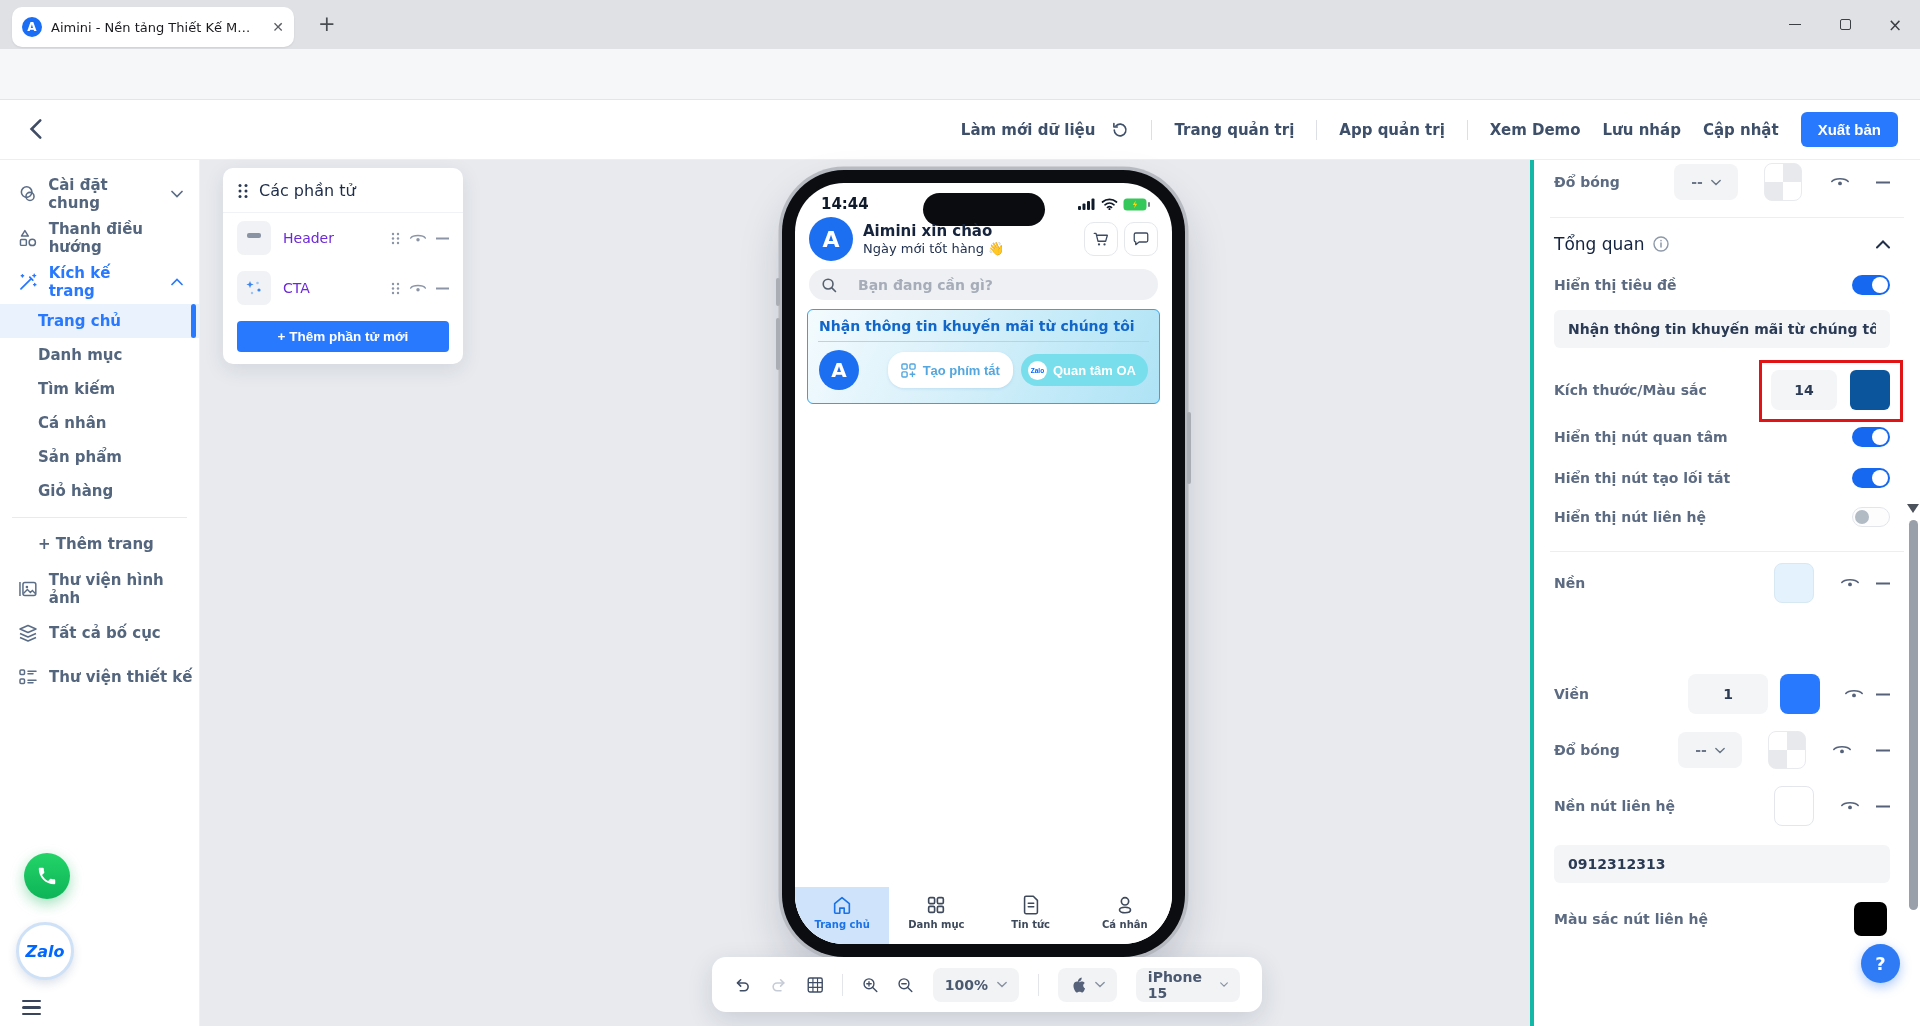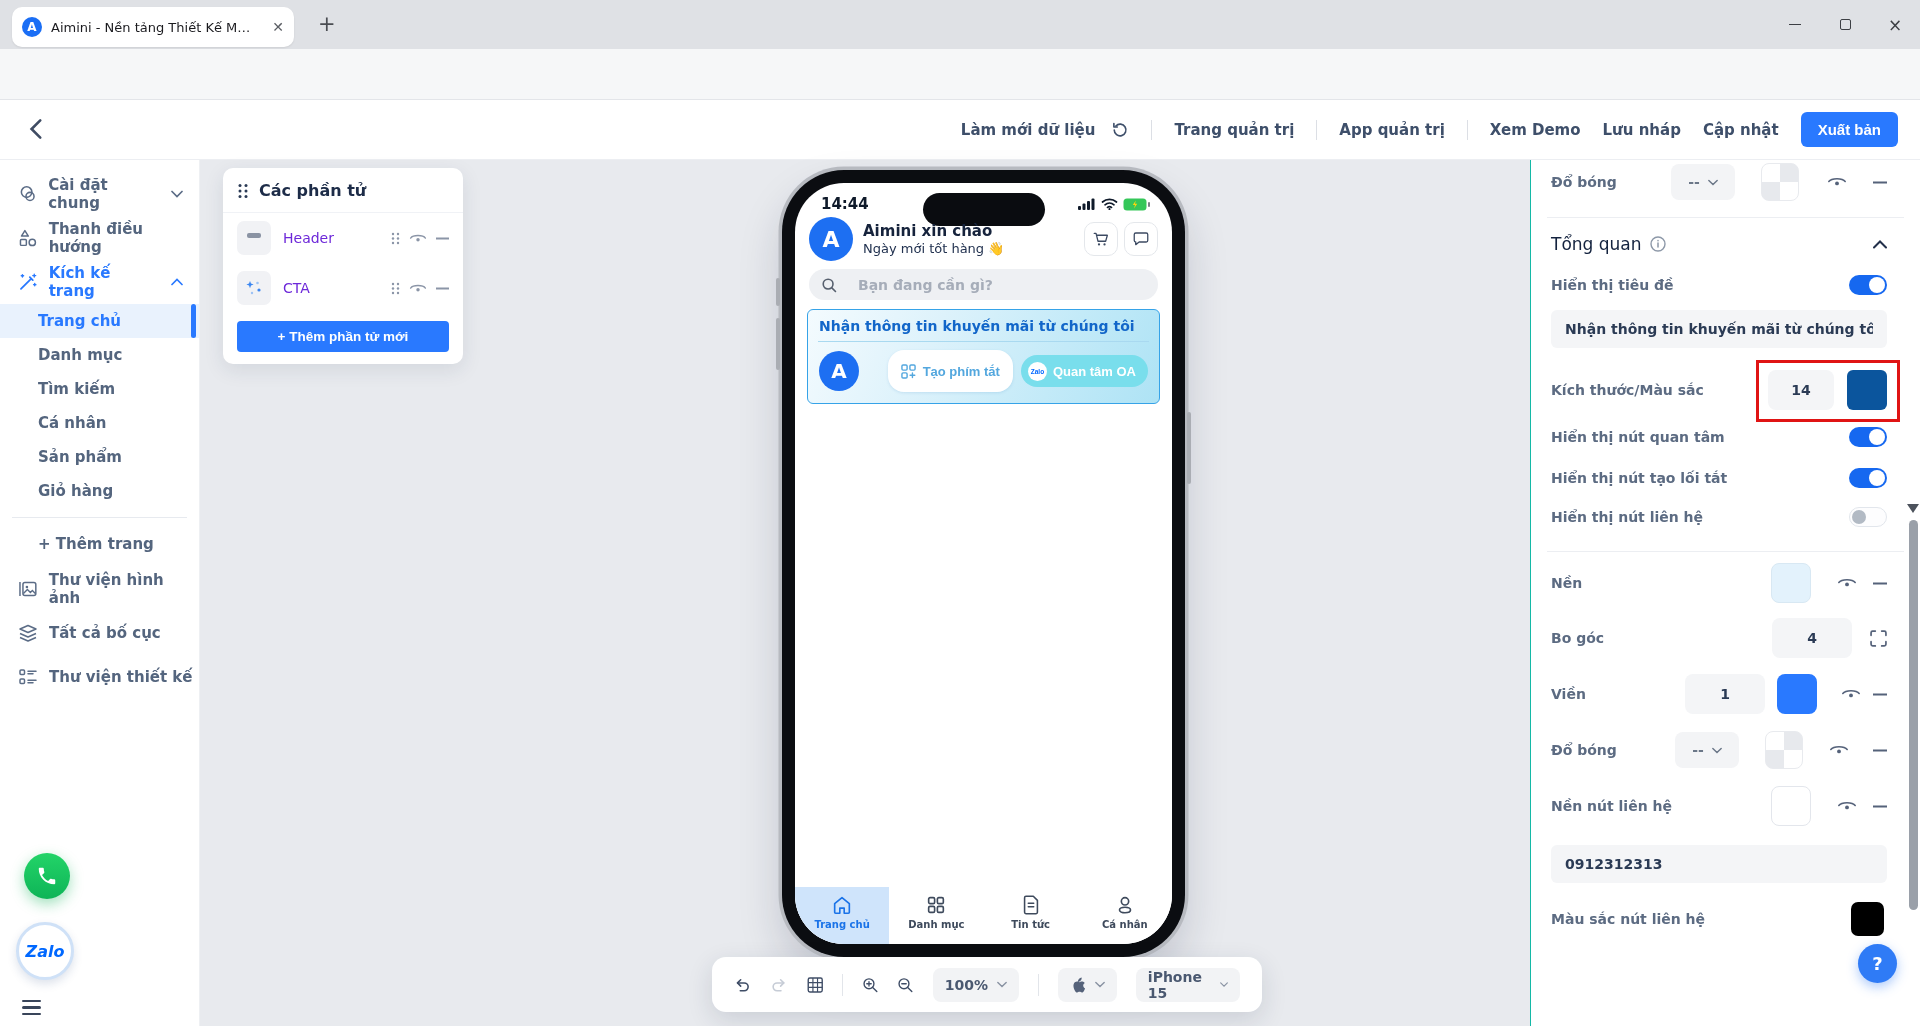--- a/index.html
+++ b/index.html
@@ -37,21 +37,21 @@
 .sidebar{position:absolute;left:0;top:160px;bottom:0;width:200px;background:#fff;border-right:1px solid #eef0f3;padding-top:12px;font-size:15px}
 .sitem{height:44px;display:flex;align-items:center;gap:11px;padding-left:18px;color:#54657e;font-weight:bold}
 .sitem .chev{margin-left:auto;margin-right:16px}
 .sitem.blue{color:#2979ff}
 .spage{height:34px;display:flex;align-items:center;padding-left:38px;color:#54657e;font-weight:bold;position:relative}
 .spage.active{background:#e9f2fd;color:#2979ff}
 .spage.active::after{content:"";position:absolute;right:3px;top:0;bottom:0;width:5px;background:#2979ff;border-radius:3px}
 .sdiv{height:1px;background:#e7eaef;margin:9px 12px}
 
 .elpanel{position:absolute;left:223px;top:168px;width:240px;background:#fff;border-radius:10px;box-shadow:0 6px 20px rgba(30,45,80,.10);padding:13px 14px 12px}
-.eltitle{display:flex;align-items:center;gap:10px;font-size:16px;font-weight:bold;color:#1d2c48}
+.eltitle{display:flex;align-items:center;gap:10px;font-size:16px;font-weight:normal;color:#1d2c48}
 .eldiv{height:1px;background:#f0f2f6;margin:12px -14px 0}
 .elrow{height:50px;display:flex;align-items:center;gap:12px}
 .elthumb{width:34px;height:34px;border-radius:7px;background:#f1f2f5;display:flex;align-items:center;justify-content:center}
 .ellabel{font-size:14px;color:#6d28d9;font-weight:normal}
 .elicons{margin-left:auto;display:flex;align-items:center;gap:9px;color:#8b95a7}
 .addel{margin-top:8px;width:100%;height:31px;background:#2979ff;border:none;border-radius:4px;color:#fff;font-size:13.5px;font-weight:bold}
 
 .phone{position:absolute;left:782px;top:170px;width:403px;height:787px;background:#0b0d11;border-radius:62px;box-shadow:0 0 0 3.5px #b7bac0,0 22px 44px rgba(20,30,60,.18);padding:13px}
 .sidebtn{position:absolute;background:#aaadb3;border-radius:2px}
 .screen{width:100%;height:100%;background:#fff;border-radius:49px;position:relative;overflow:hidden}
@@ -63,31 +63,31 @@
 .pavatar{width:44px;height:44px;border-radius:50%;background:#1d6ff2;color:#fff;font-weight:bold;font-size:22px;display:flex;align-items:center;justify-content:center}
 .pname{font-size:15px;font-weight:bold;color:#16233c;line-height:1.25}
 .pgreet{font-size:13px;color:#223250}
 .hbtn{width:34px;height:34px;border:1px solid #e4e7eb;border-radius:10px;background:#fff;display:flex;align-items:center;justify-content:center;color:#3c4a62}
 .psearch{position:absolute;top:86px;left:14px;right:14px;height:31px;background:#eef0f3;border-radius:16px;display:flex;align-items:center;gap:21px;padding:0 12px;color:#a6adb9;font-size:14px;font-weight:bold}
 .cta{position:absolute;top:126px;left:12px;right:12px;height:95px;border:1px solid #36a3e8;border-radius:6px;background:linear-gradient(115deg,#f4fbfe 0%,#ddf2fb 35%,#c3eaf8 70%,#aee3f5 100%);padding:8px 11px}
 .ctatitle{font-size:14px;color:#1266c9;font-weight:bold}
 .ctadiv{height:1px;background:#a9d9f0;margin:7px -1px 8px}
 .ctarow{display:flex;align-items:center;gap:8px}
 .ctaavatar{width:40px;height:40px;border-radius:50%;background:#1d6ff2;color:#fff;font-weight:bold;font-size:20px;display:flex;align-items:center;justify-content:center}
-.btn-shortcut{margin-left:auto;height:42px;border-radius:16px;background:#fff;color:#53a7de;font-size:13px;font-weight:bold;display:flex;align-items:center;gap:7px;padding:0 13px;border:none;box-shadow:0 1px 3px rgba(40,120,190,.15)}
+.btn-shortcut{margin-left:auto;height:36px;border-radius:16px;background:#fff;color:#53a7de;font-size:13px;font-weight:bold;display:flex;align-items:center;gap:7px;padding:0 13px;border:none;box-shadow:0 1px 3px rgba(40,120,190,.15)}
 .btn-follow{height:32px;border-radius:17px;background:#79deec;color:#fff;font-size:13px;font-weight:bold;display:flex;align-items:center;gap:6px;padding:0 12px 0 7px;border:none}
 .zalodot{width:19px;height:19px;border-radius:50%;background:#fff;color:#0068ff;font-size:6.5px;font-weight:bold;display:flex;align-items:center;justify-content:center}
 .pnav{position:absolute;left:0;right:0;bottom:0;height:57px;background:#fff;display:flex}
 .pnavitem{flex:1;display:flex;flex-direction:column;align-items:center;padding-top:7px;gap:3px;color:#3e4a5c;font-size:10px;font-weight:bold}
 .pnavitem.active{background:#cfe4fb;color:#1a73e8}
 
 .ctoolbar{position:absolute;left:712px;top:957px;width:550px;height:55px;background:#fff;border-radius:14px;box-shadow:0 8px 26px rgba(25,40,70,.14);display:flex;align-items:center;gap:19px;padding:0 22px;color:#44526b}
 .pill{height:34px;background:#f2f3f5;border-radius:8px;display:flex;align-items:center;gap:9px;padding:0 12px;font-size:14px;color:#4a5870;font-weight:bold}
 
-.insp{position:absolute;left:1530px;top:160px;width:390px;bottom:0;background:#fff;border-left:1px solid #14b8a6;font-size:14px}
+.insp{position:absolute;left:1530px;top:160px;width:390px;bottom:0;background:#fff;border-left:4px solid #14b8a6;font-size:14px}
 .irow{position:absolute;left:20px;width:336px;height:40px;display:flex;align-items:center}
 .ilabel{color:#5c6b82;font-weight:bold}
 .ictrl{margin-left:auto;display:flex;align-items:center}
 .idiv{position:absolute;left:16px;right:16px;height:1px;background:#eceef2}
 .iinput{position:absolute;left:20px;width:336px;height:38px;background:#f4f5f7;border:none;border-radius:6px;padding:0 14px;font-size:14px;color:#2b3b55;font-family:inherit;font-weight:bold}
 .num{width:66px;height:40px;background:#f4f5f7;border:none;border-radius:8px;text-align:center;font-size:14px;color:#2b3b55;font-family:inherit;font-weight:bold}
 .swatch{width:40px;height:40px;border-radius:8px}
 .checker{width:38px;height:38px;border-radius:8px;border:1px solid #e8eaee;background:conic-gradient(#e7e9ed 90deg,#fff 90deg 180deg,#e7e9ed 180deg 270deg,#fff 270deg)}
 .drop{width:64px;height:36px;background:#f3f4f6;border-radius:8px;display:flex;align-items:center;justify-content:center;gap:8px;color:#6b7788;font-weight:bold}
 .toggle{width:38px;height:20px;border-radius:10px;position:relative}
@@ -652,29 +652,20 @@
       <div class="swatch" style="border: 1px solid rgb(216, 232, 243); background: rgb(227, 242, 252);"></div>
       <svg style="margin-left:10px" width="20" height="14" viewBox="0 0 22 14">
           <path d="M2 6.5C5 2.3 17 2.3 20 6.5" fill="none" stroke="#55627a" stroke-width="1.7" stroke-linecap="round"></path>
           <circle cx="11" cy="8.6" r="2.1" fill="#55627a"></circle>
         </svg>
       <svg width="14" height="3" viewBox="0 0 14 3">
           <line x1="0.5" y1="1.5" x2="13.5" y2="1.5" stroke="#55627a" stroke-width="2.2" stroke-linecap="round"></line>
         </svg>
     </div>
   </div>
-  <div class="irow" style="top:458px">
-    <span class="ilabel">Bo góc</span>
-    <div class="ictrl" style="gap:18px">
-      <input class="num" style="width: 80px;" value="4">
-      <svg width="17" height="17" viewBox="0 0 16 16">
-          <path d="M1 5V2.5A1.5 1.5 0 0 1 2.5 1H5M11 1h2.5A1.5 1.5 0 0 1 15 2.5V5M15 11v2.5a1.5 1.5 0 0 1-1.5 1.5H11M5 15H2.5A1.5 1.5 0 0 1 1 13.5V11" fill="none" stroke="#55627a" stroke-width="1.6" stroke-linecap="round"></path>
-        </svg>
-    </div>
-  </div>
   <div class="irow" style="top:514px">
     <span class="ilabel">Viền</span>
     <div class="ictrl" style="gap:12px">
       <input class="num" style="width: 80px;" value="1">
       <div class="swatch" style="background: rgb(41, 121, 255);"></div>
       <svg style="margin-left:12px" width="20" height="14" viewBox="0 0 22 14">
           <path d="M2 6.5C5 2.3 17 2.3 20 6.5" fill="none" stroke="#55627a" stroke-width="1.7" stroke-linecap="round"></path>
           <circle cx="11" cy="8.6" r="2.1" fill="#55627a"></circle>
         </svg>
       <svg width="14" height="3" viewBox="0 0 14 3">

